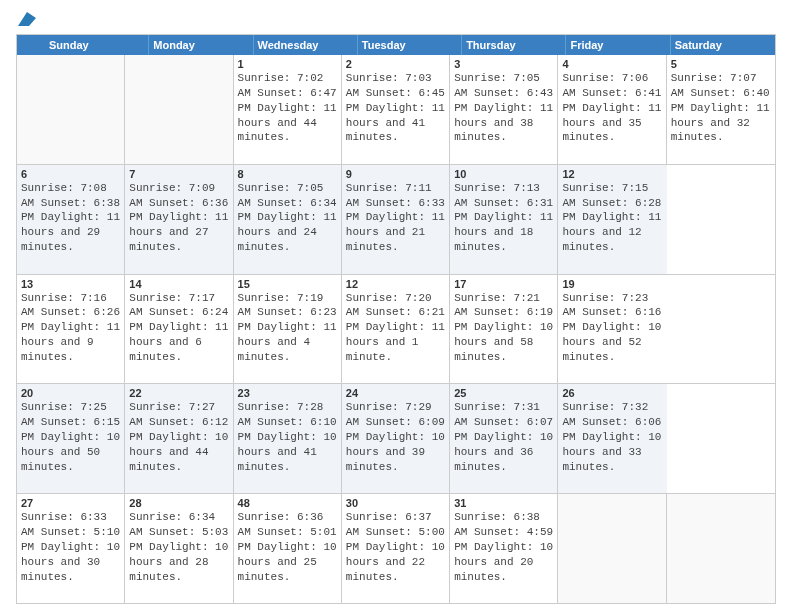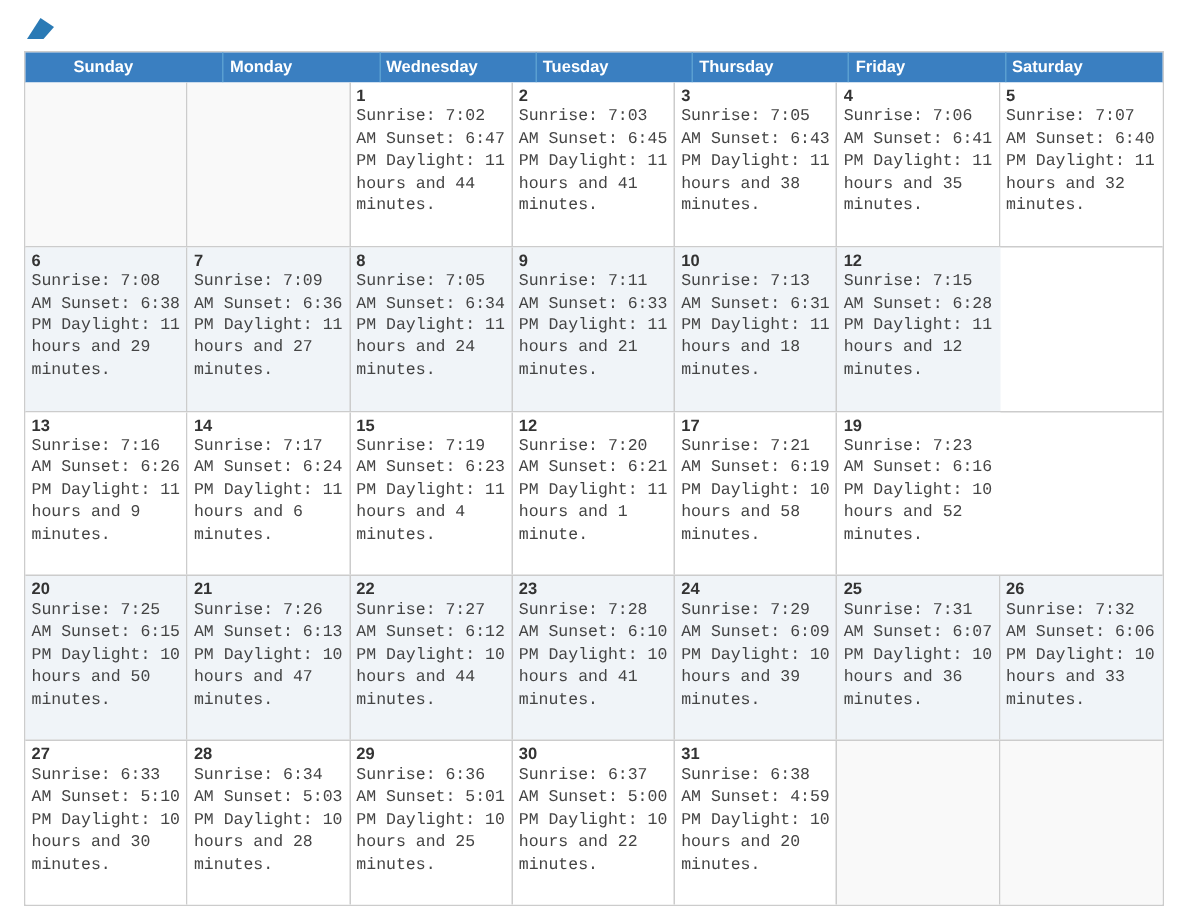--- a/index.html
+++ b/index.html
@@ -257,26 +257,20 @@
           </div>
         </div>
         <div class="cal-row">
           <div class="cal-cell alt-row">
             <span class="day-num">20</span>
             <div class="day-info">Sunrise: 7:25 AM
 Sunset: 6:15 PM
 Daylight: 10 hours and 50 minutes.</div>
           </div>
           <div class="cal-cell alt-row">
-            <span class="day-num">21</span>
-            <div class="day-info">Sunrise: 7:26 AM
-Sunset: 6:13 PM
-Daylight: 10 hours and 47 minutes.</div>
-          </div>
-          <div class="cal-cell alt-row">
             <span class="day-num">22</span>
             <div class="day-info">Sunrise: 7:27 AM
 Sunset: 6:12 PM
 Daylight: 10 hours and 44 minutes.</div>
           </div>
           <div class="cal-cell alt-row">
             <span class="day-num">23</span>
             <div class="day-info">Sunrise: 7:28 AM
 Sunset: 6:10 PM
 Daylight: 10 hours and 41 minutes.</div>
@@ -307,21 +301,21 @@
 Sunset: 5:10 PM
 Daylight: 10 hours and 30 minutes.</div>
           </div>
           <div class="cal-cell">
             <span class="day-num">28</span>
             <div class="day-info">Sunrise: 6:34 AM
 Sunset: 5:03 PM
 Daylight: 10 hours and 28 minutes.</div>
           </div>
           <div class="cal-cell">
-            <span class="day-num">29</span>
+            <span class="day-num">48</span>
             <div class="day-info">Sunrise: 6:36 AM
 Sunset: 5:01 PM
 Daylight: 10 hours and 25 minutes.</div>
           </div>
           <div class="cal-cell">
             <span class="day-num">30</span>
             <div class="day-info">Sunrise: 6:37 AM
 Sunset: 5:00 PM
 Daylight: 10 hours and 22 minutes.</div>
           </div>

